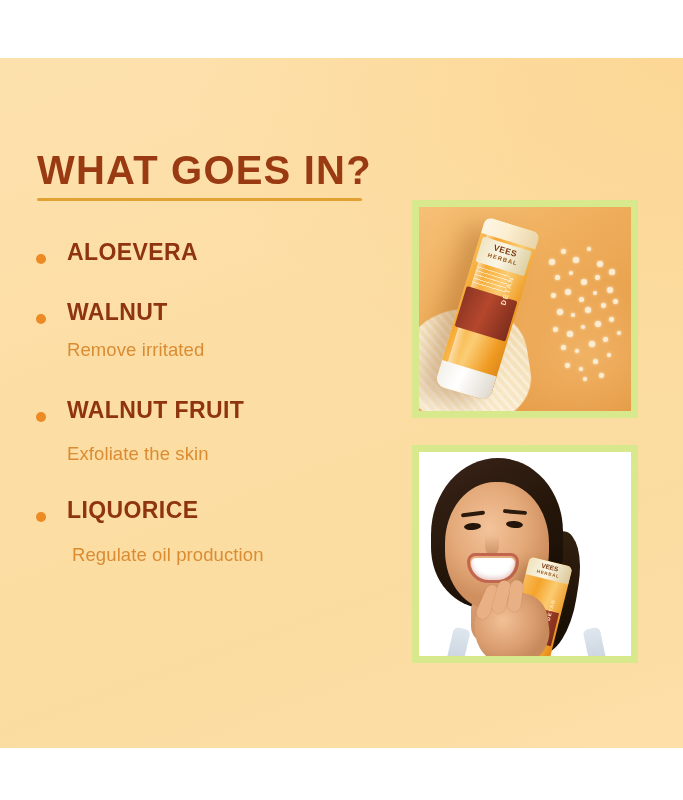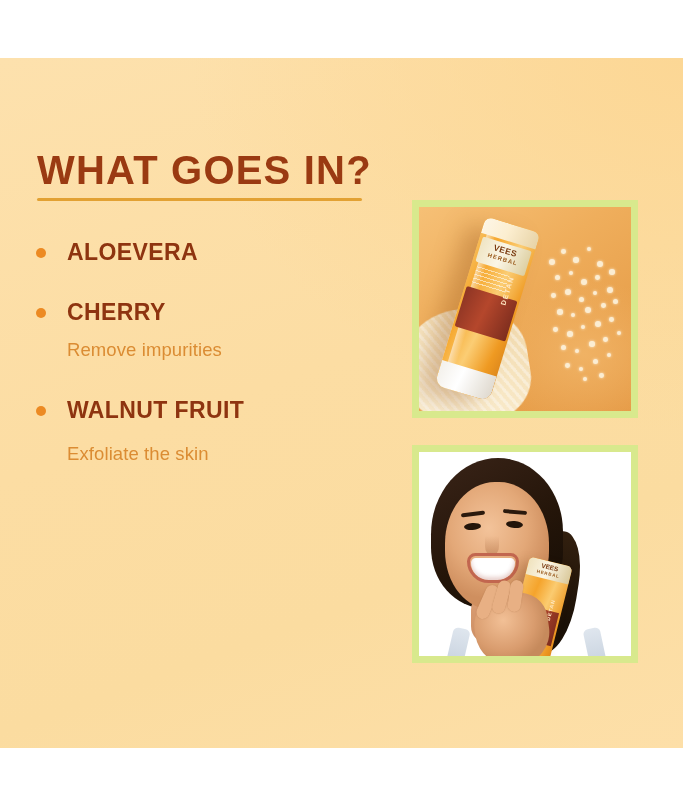--- a/index.html
+++ b/index.html
@@ -34,21 +34,21 @@
     line-height:1;
     white-space:nowrap;
   }
   .title-rule{
     position:absolute;left:37px;top:198px;width:325px;height:3px;
     background:#e2a133;border-radius:2px;
   }
 
   .list{position:absolute;left:36px;top:240px;width:350px;}
   .item{position:relative;}
-  .item .row{display:flex;align-items:center;}
+  .item .row{display:flex;align-items:flex-end;}
   .bullet{
     width:10px;height:10px;border-radius:50%;
     background:#ec8a23;flex:0 0 auto;margin-right:21px;
     margin-top:2px;
   }
   .ing-name{
     font-size:23px;font-weight:bold;letter-spacing:.4px;
     color:#8e3410;line-height:1.05;white-space:nowrap;
   }
   .ing-desc{
@@ -301,33 +301,40 @@
     <div class="item i0">
       <div class="row">
         <span class="bullet"></span>
         <span class="ing-name">ALOEVERA</span>
       </div>
     </div>
 
     <div class="item i1">
       <div class="row">
         <span class="bullet"></span>
-        <span class="ing-name">CHERRY</span>
-      </div>
-      <div class="ing-desc">Remove impurities</div>
+        <span class="ing-name">WALNUT</span>
+      </div>
+      <div class="ing-desc">Remove irritated</div>
     </div>
 
     <div class="item i2">
       <div class="row">
         <span class="bullet"></span>
         <span class="ing-name">WALNUT FRUIT</span>
       </div>
       <div class="ing-desc">Exfoliate the skin</div>
     </div>
 
+    <div class="item i3">
+      <div class="row">
+        <span class="bullet"></span>
+        <span class="ing-name">LIQUORICE</span>
+      </div>
+      <div class="ing-desc">Regulate oil production</div>
+    </div>
 
   </div>
 
   <div class="card top">
     <div class="card-inner">
       <div class="ph1"></div>
       <div class="towel"></div>
       <div class="sprig" id="sprig">
           <i style="left:6px;top:18px;width:6px;height:6px"></i>
           <i style="left:18px;top:8px;width:4.8px;height:4.8px"></i>

